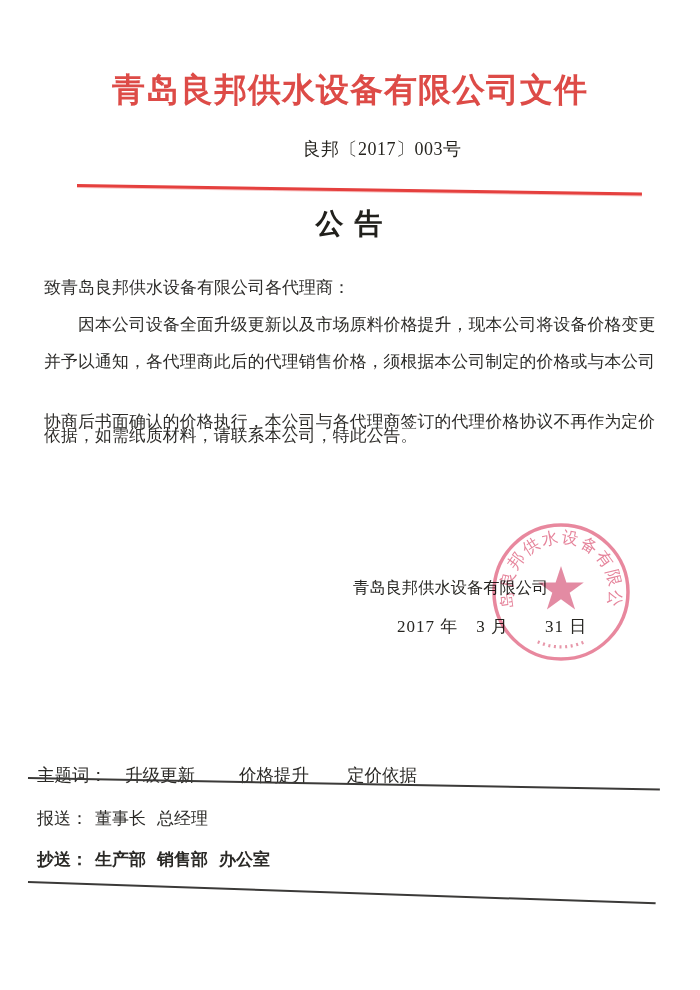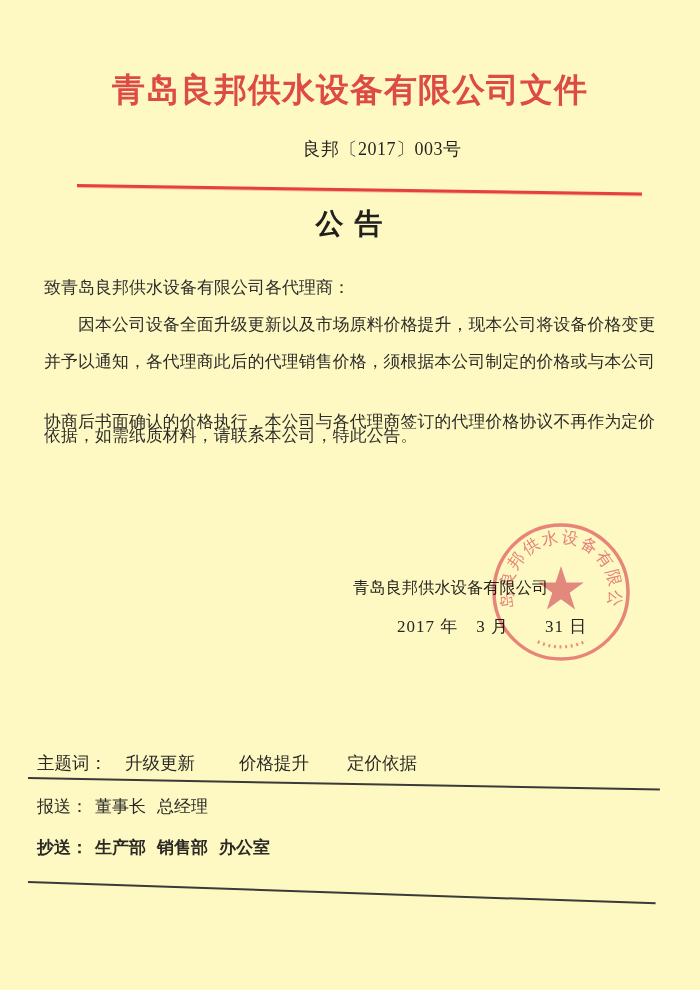--- a/index.html
+++ b/index.html
@@ -1,20 +1,20 @@
 <!DOCTYPE html>
 <html><head>
 <meta charset="utf-8">
 <style>
   html,body{margin:0;padding:0;background:#888;}
   .page{
     position:relative;
     width:700px;height:990px;
     margin:0 auto;
-    background:#fef9c3;
+    background:#ffffff;
     font-family:"Liberation Serif","DejaVu Serif",serif;
     color:#2e2d2b;
     overflow:hidden;
   }
   .abs{position:absolute;}
   .center{left:0;width:700px;text-align:center;}
 
   .letterhead{
     top:68px;
     font-size:33px;
@@ -78,20 +78,21 @@
     opacity:0.92;
   }
 
   .footrow{
     left:37px;
     display:flex;
     align-items:baseline;
     font-size:17.5px;
     color:#2a2926;
     white-space:nowrap;
+    margin-top:12px;
   }
   .kw-row{top:751px;}
   .kw-row .k1{margin-left:18px;}
   .kw-row .k2{margin-left:44px;}
   .kw-row .k3{margin-left:38px;}
   .submit-row{top:795px;font-size:17px;font-family:Liberation Serif, serif;}
   .submit-row .i1{margin-left:7px;}
   .submit-row .i2{margin-left:11px;}
   .copy-row{top:836px;font-size:17px;font-weight:bold;}
   .copy-row .i1{margin-left:7px;}

